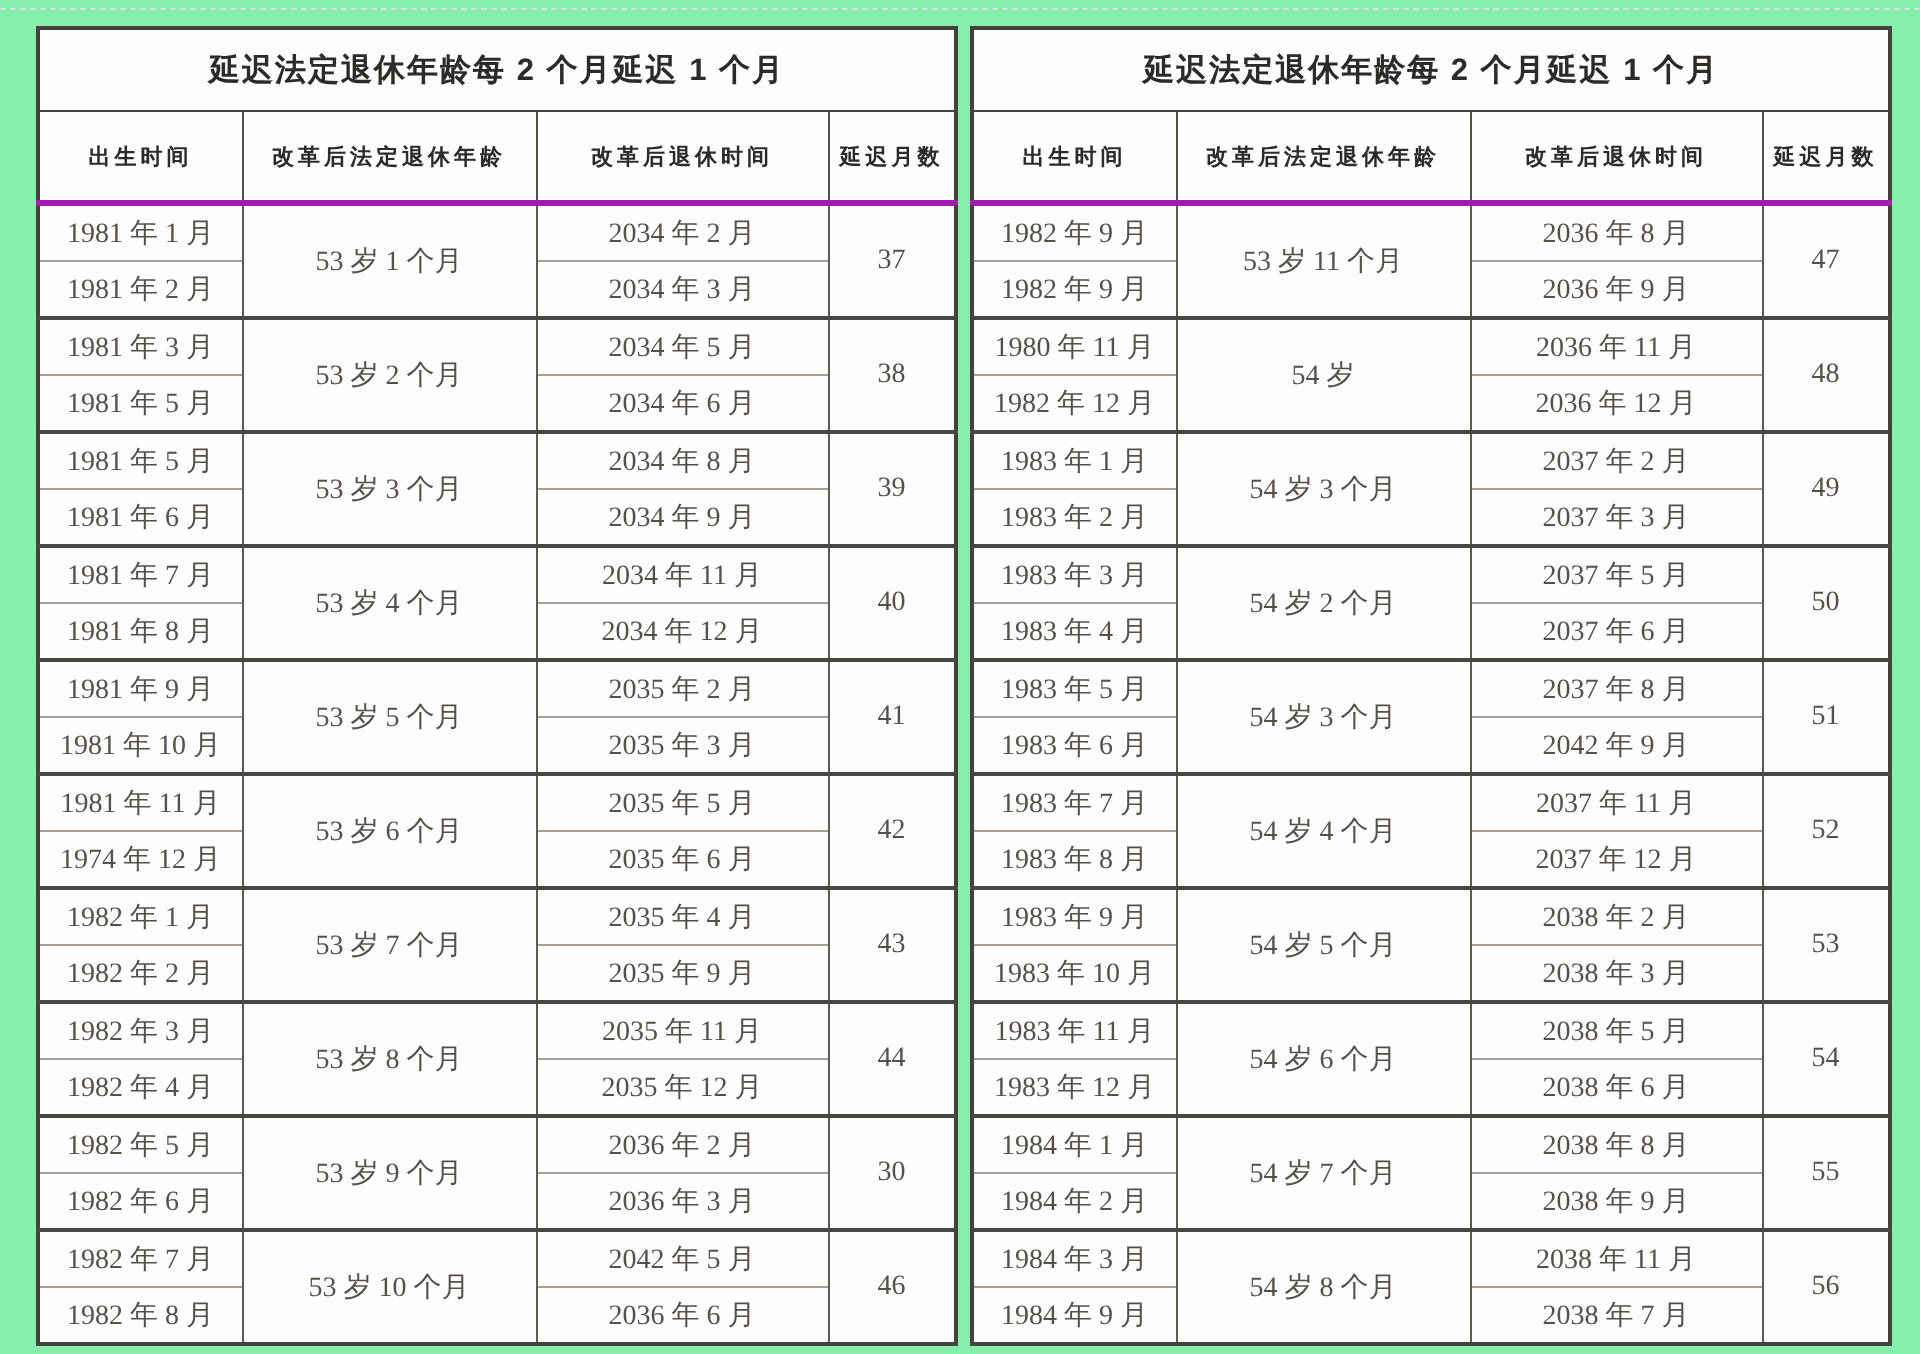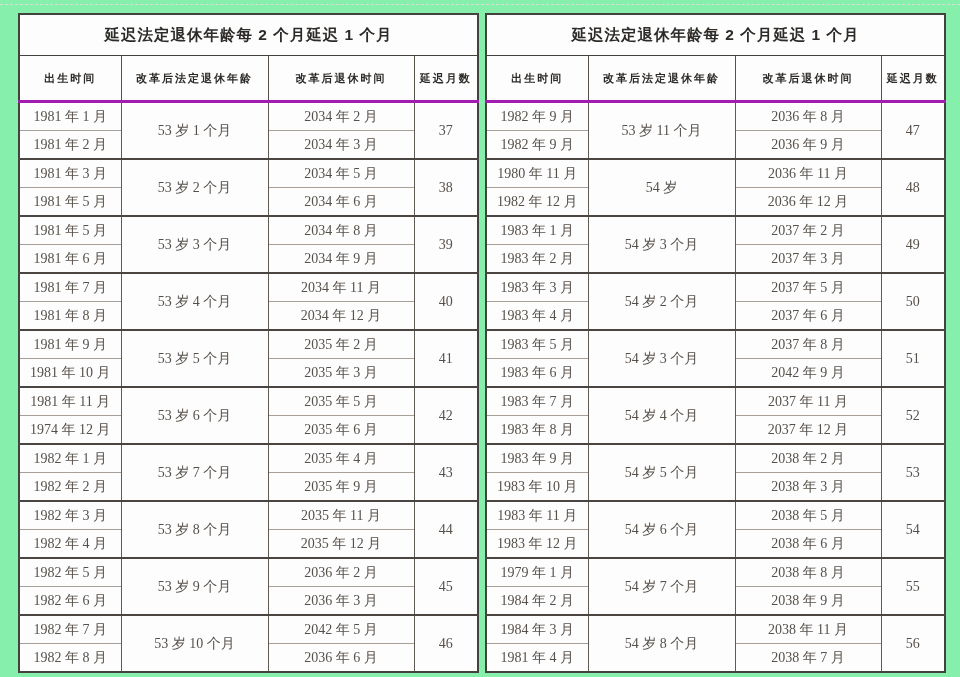--- a/index.html
+++ b/index.html
@@ -180,21 +180,21 @@
             <td rowspan="2">44</td>
           </tr>
           <tr>
             <td>1982 年 4 月</td>
             <td>2035 年 12 月</td>
           </tr>
           <tr class="group-start">
             <td>1982 年 5 月</td>
             <td rowspan="2">53 岁 9 个月</td>
             <td>2036 年 2 月</td>
-            <td rowspan="2">45</td>
+            <td rowspan="2">30</td>
           </tr>
           <tr>
             <td>1982 年 6 月</td>
             <td>2036 年 3 月</td>
           </tr>
           <tr class="group-start">
             <td>1982 年 7 月</td>
             <td rowspan="2">53 岁 10 个月</td>
             <td>2042 年 5 月</td>
             <td rowspan="2">46</td>
@@ -299,36 +299,36 @@
             <td>1983 年 11 月</td>
             <td rowspan="2">54 岁 6 个月</td>
             <td>2038 年 5 月</td>
             <td rowspan="2">54</td>
           </tr>
           <tr>
             <td>1983 年 12 月</td>
             <td>2038 年 6 月</td>
           </tr>
           <tr class="group-start">
-            <td>1979 年 1 月</td>
+            <td>1984 年 1 月</td>
             <td rowspan="2">54 岁 7 个月</td>
             <td>2038 年 8 月</td>
             <td rowspan="2">55</td>
           </tr>
           <tr>
             <td>1984 年 2 月</td>
             <td>2038 年 9 月</td>
           </tr>
           <tr class="group-start">
             <td>1984 年 3 月</td>
             <td rowspan="2">54 岁 8 个月</td>
             <td>2038 年 11 月</td>
             <td rowspan="2">56</td>
           </tr>
           <tr>
-            <td>1981 年 4 月</td>
+            <td>1984 年 9 月</td>
             <td>2038 年 7 月</td>
           </tr>
         </tbody>
     </table>
 
   </div>
 </div>
 
 </body></html>

